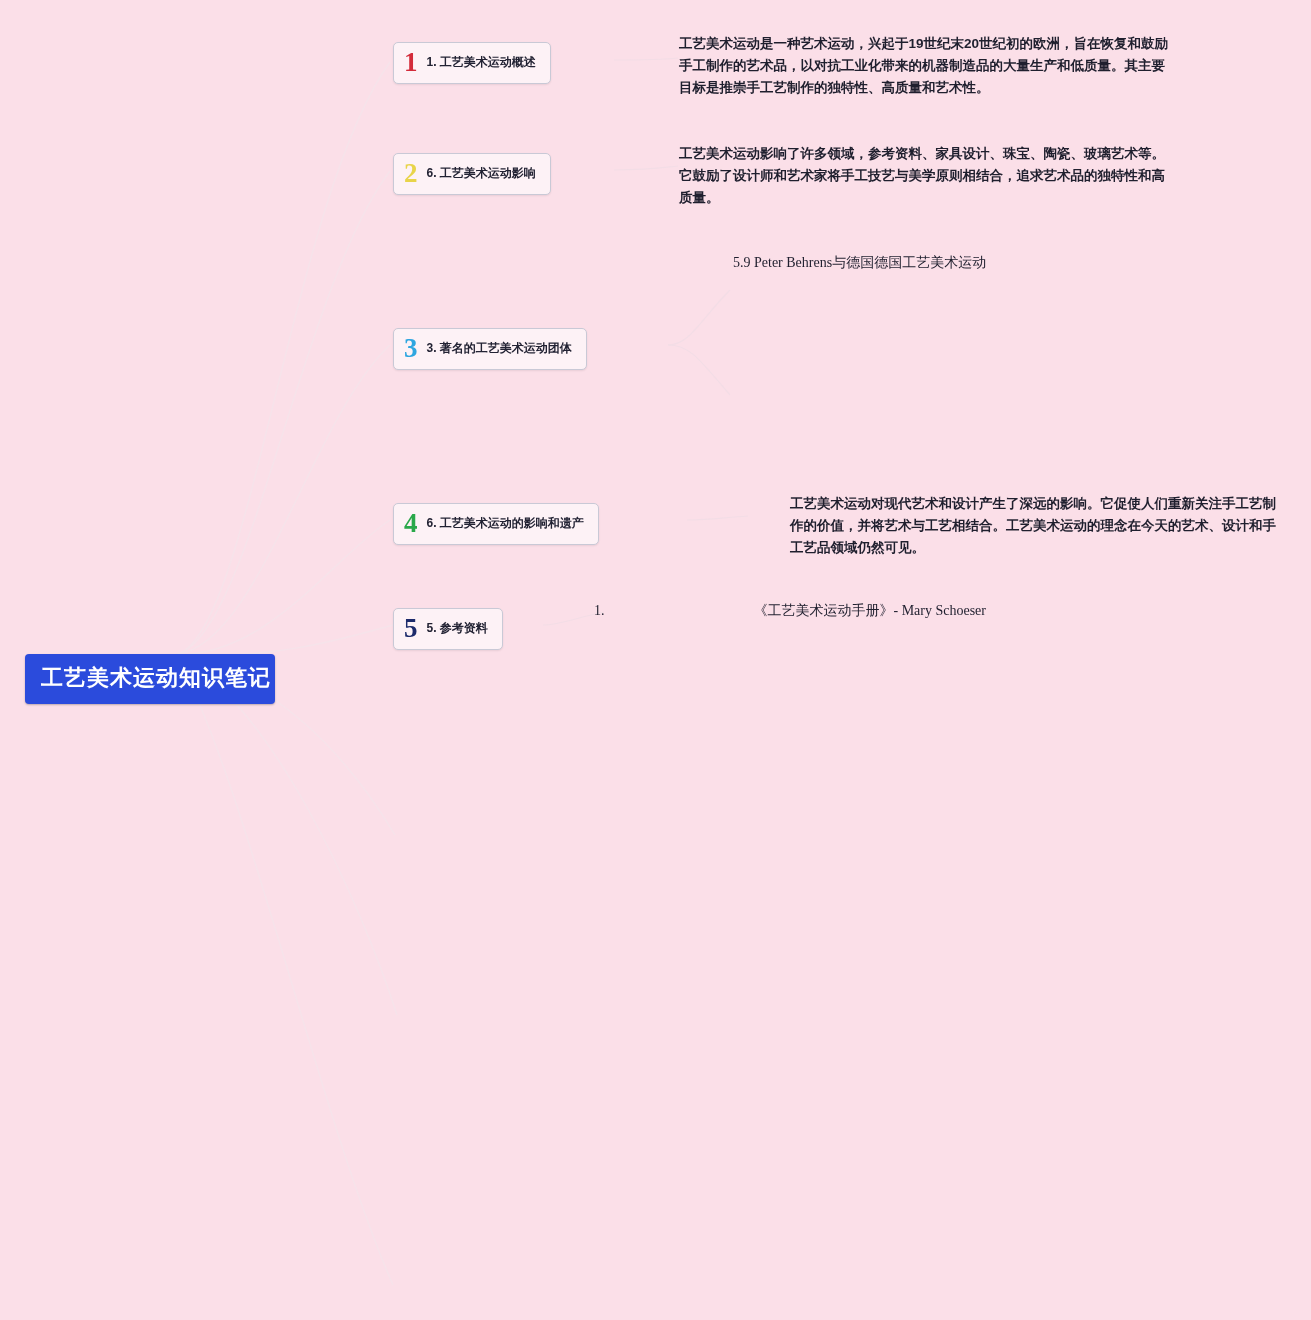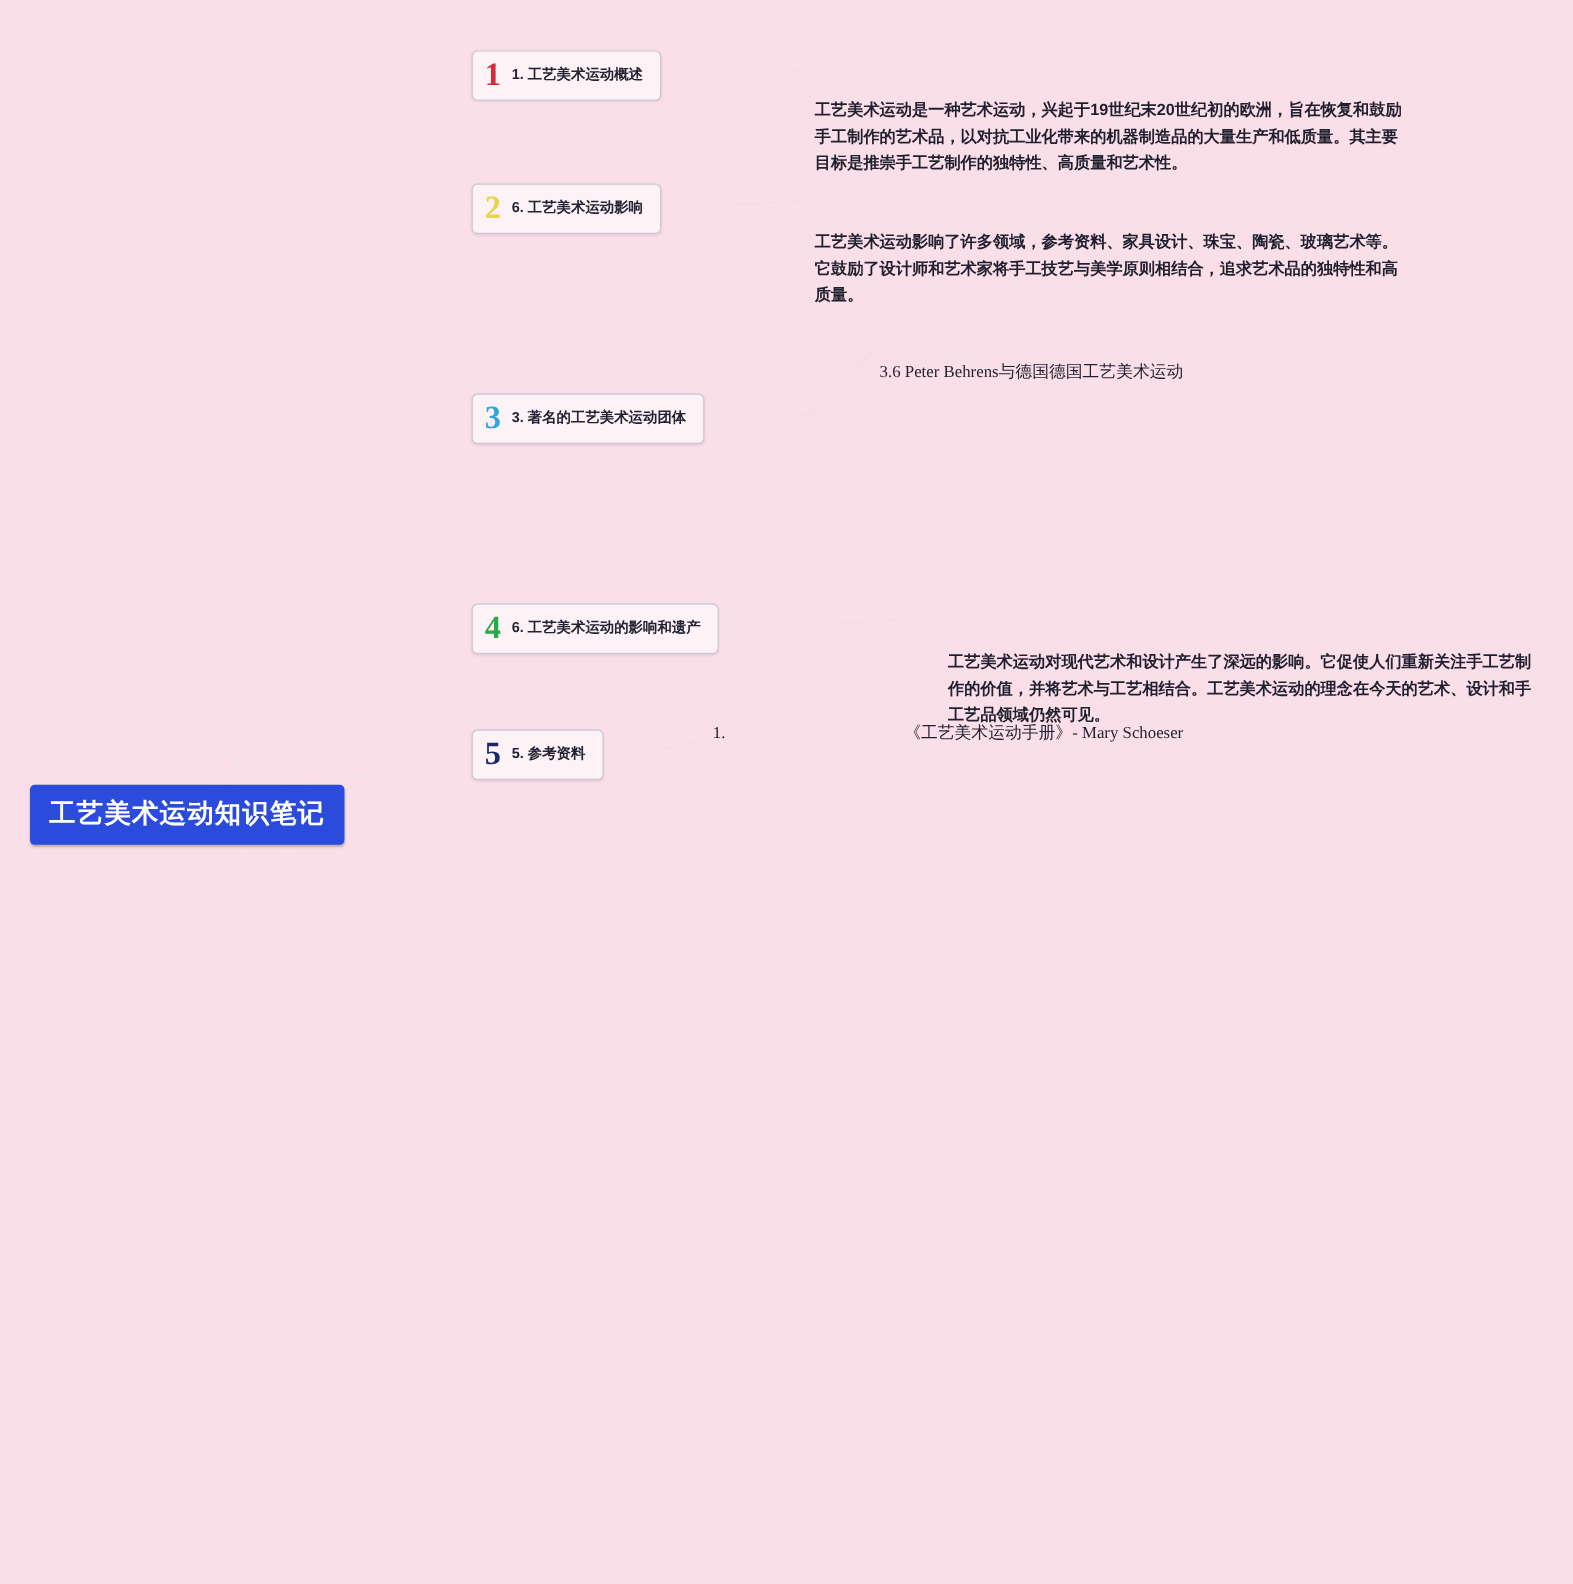--- a/index.html
+++ b/index.html
@@ -24,21 +24,21 @@
   }
   .root-node {
     position: absolute;
     left: 25px;
     top: 654px;
     background: #2b4bdc;
     color: #ffffff;
     font-size: 22px;
     font-weight: bold;
     letter-spacing: 1px;
-    padding: 9px 16px 11px 16px;
+    padding: 9px 4px 11px 16px;
     border-radius: 4px;
     box-shadow: 0 1px 2px rgba(0,0,0,0.25);
     white-space: nowrap;
   }
   .branch {
     position: absolute;
     display: flex;
     align-items: center;
     background: #fdf2f6;
     border: 1px solid #c9c9d6;
@@ -70,21 +70,21 @@
   }
   .note.serif {
     font-family: "Liberation Serif", serif;
     font-weight: normal;
     font-size: 14px;
     line-height: 1.55;
   }
   .note p {
     margin: 0 0 9px 0;
   }
-  .note p:last-child { margin-bottom: 0; margin-top: 48px; }
+  .note p:last-child { margin-bottom: 0; }
   .ref-list {
     position: absolute;
     font-family: "Liberation Serif", serif;
     font-size: 14px;
     color: #1f1f2e;
     text-align: right;
   }
   .ref-list ol {
     margin: 0;
     padding-left: 22px;
@@ -145,21 +145,21 @@
 
 <div class="note bold-cn" style="left:679px; top:33px; width:498px;">
   <p>工艺美术运动是一种艺术运动，兴起于19世纪末20世纪初的欧洲，旨在恢复和鼓励手工制作的艺术品，以对抗工业化带来的机器制造品的大量生产和低质量。其主要目标是推崇手工艺制作的独特性、高质量和艺术性。</p>
 </div>
 
 <div class="note bold-cn" style="left:679px; top:143px; width:495px;">
   <p>工艺美术运动影响了许多领域，参考资料、家具设计、珠宝、陶瓷、玻璃艺术等。它鼓励了设计师和艺术家将手工技艺与美学原则相结合，追求艺术品的独特性和高质量。</p>
 </div>
 
 <div class="note serif" style="left:733px; top:252px; width:500px;">
-  <p>3.6 Peter Behrens与德国德国工艺美术运动</p>
+  <p>5.9 Peter Behrens与德国德国工艺美术运动</p>
 </div>
 
 <div class="note bold-cn" style="left:790px; top:493px; width:494px;">
   <p>工艺美术运动对现代艺术和设计产生了深远的影响。它促使人们重新关注手工艺制作的价值，并将艺术与工艺相结合。工艺美术运动的理念在今天的艺术、设计和手工艺品领域仍然可见。</p>
 </div>
 
 <div class="ref-list" style="left:586px; top:602px; width:400px;">
   <ol>
     <li>《工艺美术运动手册》- Mary Schoeser</li>
   </ol>

